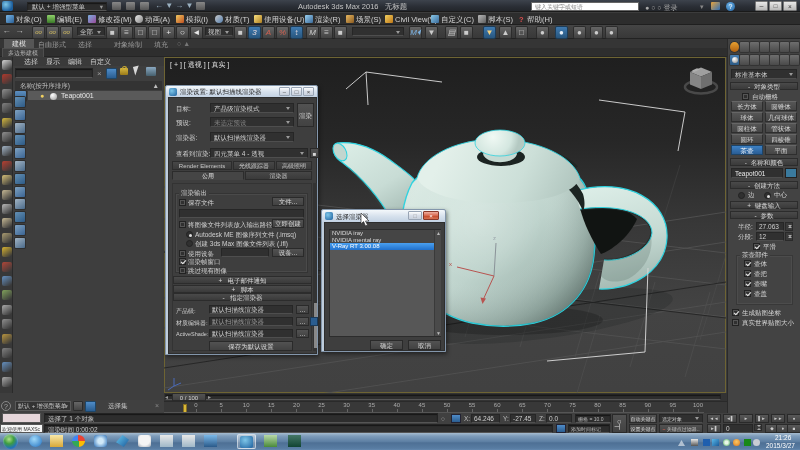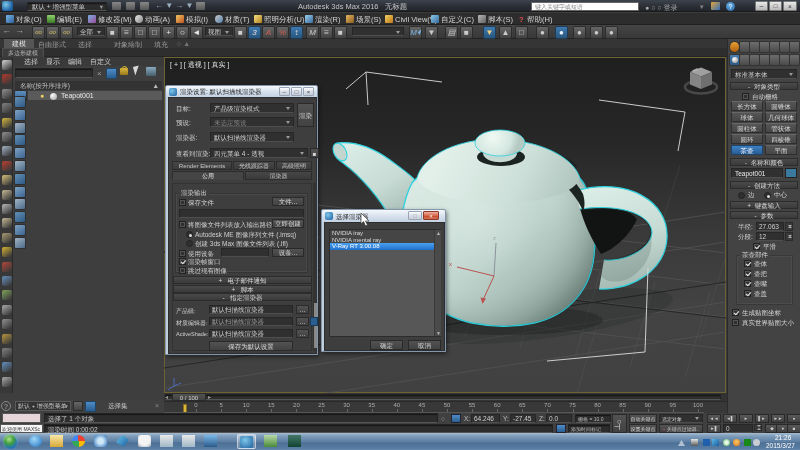--- a/index.html
+++ b/index.html
@@ -64,21 +64,21 @@
       <span class="mt" style="left:57px;">编辑(E)</span>
   <i class="mi" style="left:88px;background:linear-gradient(135deg,#7ab0e0,#9a4a9a);"></i>
       <span class="mt" style="left:98px;">修改器(M)</span>
   <i class="mi" style="left:135px;background:linear-gradient(135deg,#e8e8e8,#888);border-radius:50%;"></i>
       <span class="mt" style="left:145px;">动画(A)</span>
   <i class="mi" style="left:176px;background:linear-gradient(135deg,#f0c860,#c05020);"></i>
       <span class="mt" style="left:186px;">模拟(I)</span>
   <i class="mi" style="left:215px;background:linear-gradient(135deg,#c8c8c8,#5580b0);border-radius:50%;"></i>
       <span class="mt" style="left:225px;">材质(T)</span>
   <i class="mi" style="left:254px;background:linear-gradient(135deg,#f8e080,#b08020);"></i>
-      <span class="mt" style="left:264px;">照明分析(U)</span>
+      <span class="mt" style="left:264px;">使用设备(U)</span>
   <i class="mi" style="left:305px;background:linear-gradient(135deg,#9ad0f0,#3a6a9a);"></i>
       <span class="mt" style="left:315px;">渲染(R)</span>
   <i class="mi" style="left:346px;background:linear-gradient(135deg,#e8b860,#8a5a20);"></i>
       <span class="mt" style="left:356px;">场景(S)</span>
   <i class="mi" style="left:385px;background:linear-gradient(135deg,#f0d060,#c07818);"></i>
       <span class="mt" style="left:395px;">Civil View(V)</span>
   <i class="mi" style="left:431px;background:linear-gradient(135deg,#88c8e8,#3a6a9a);"></i>
       <span class="mt" style="left:441px;">自定义(C)</span>
   <i class="mi" style="left:478px;background:linear-gradient(135deg,#b8b8b8,#606060);"></i>
       <span class="mt" style="left:488px;">脚本(S)</span>

